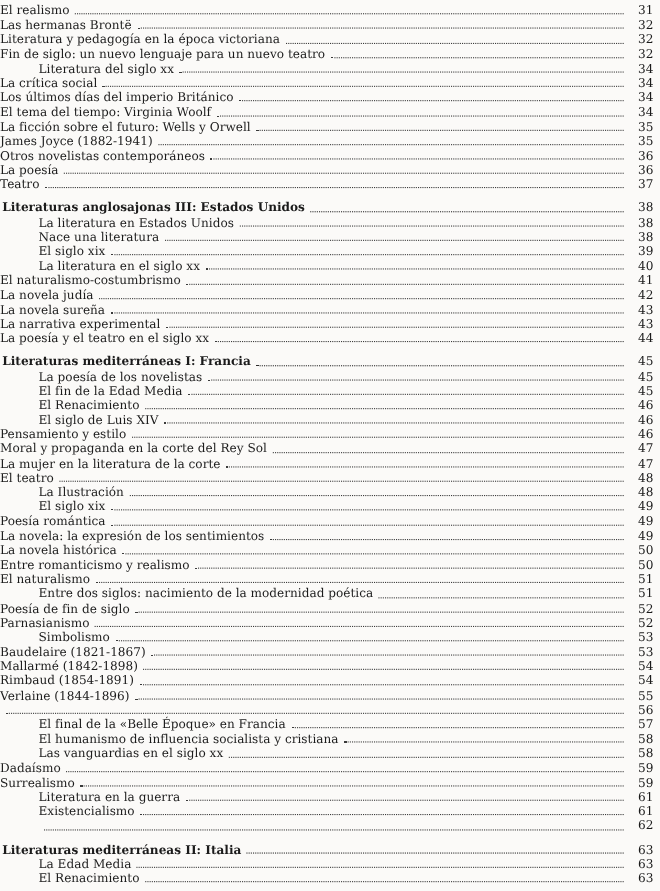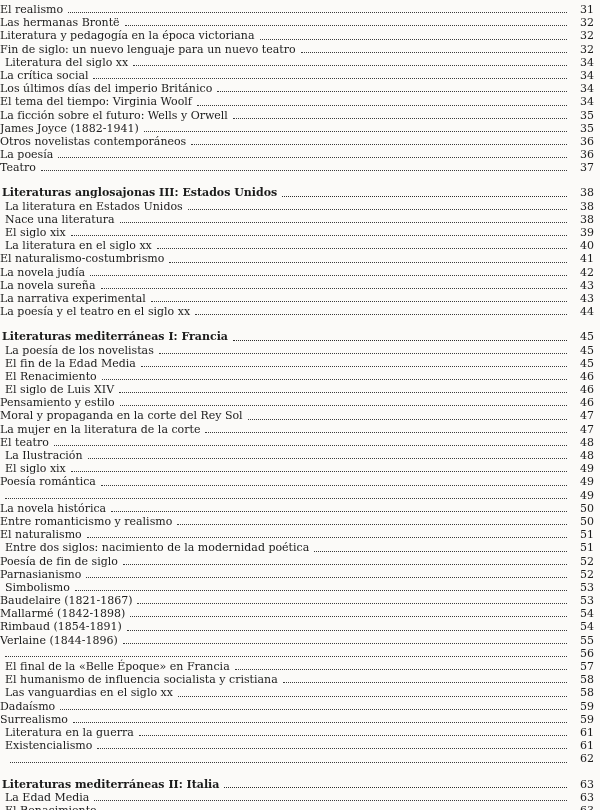--- a/index.html
+++ b/index.html
@@ -17,22 +17,22 @@
     width: 600px;
   }
   .row {
     display: flex;
     align-items: baseline;
     height: 13.2px;
     line-height: 13.2px;
     white-space: nowrap;
   }
   .row.gap-before { margin-top: 8px; }
-  .row.t0 { padding-left: 2px; font-weight: bold; margin-top: 12px; }
-  .row.t1 { padding-left: 5px; }
+  .row.t0 { padding-left: 2px; font-weight: bold; }
+  .row.t1 { padding-left: 35px; }
   .row.t2 { }
   .title { flex: 0 0 auto; }
   .leader {
     flex: 1 1 auto;
     min-width: 12px;
     border-bottom: 1.5px dotted #3a3a3a;
     align-self: flex-end;
     margin: 0 5px 3px 5px;
     height: 0;
   }
@@ -220,20 +220,21 @@
       <span class="title">El siglo xix</span>
       <span class="leader"></span>
       <span class="page">49</span>
     </div>
     <div class="row t2">
       <span class="title">Poesía romántica</span>
       <span class="leader"></span>
       <span class="page">49</span>
     </div>
     <div class="row t2">
+      <span class="title">La novela: la expresión de los sentimientos</span>
       <span class="leader"></span>
       <span class="page">49</span>
     </div>
     <div class="row t2">
       <span class="title">La novela histórica</span>
       <span class="leader"></span>
       <span class="page">50</span>
     </div>
     <div class="row t2">
       <span class="title">Entre romanticismo y realismo</span>

